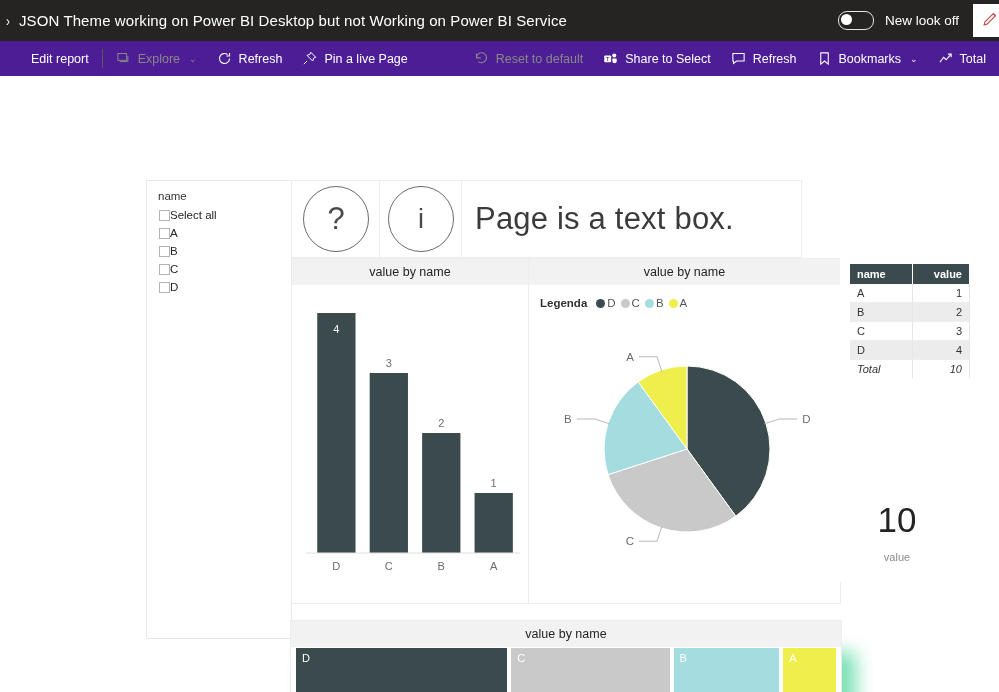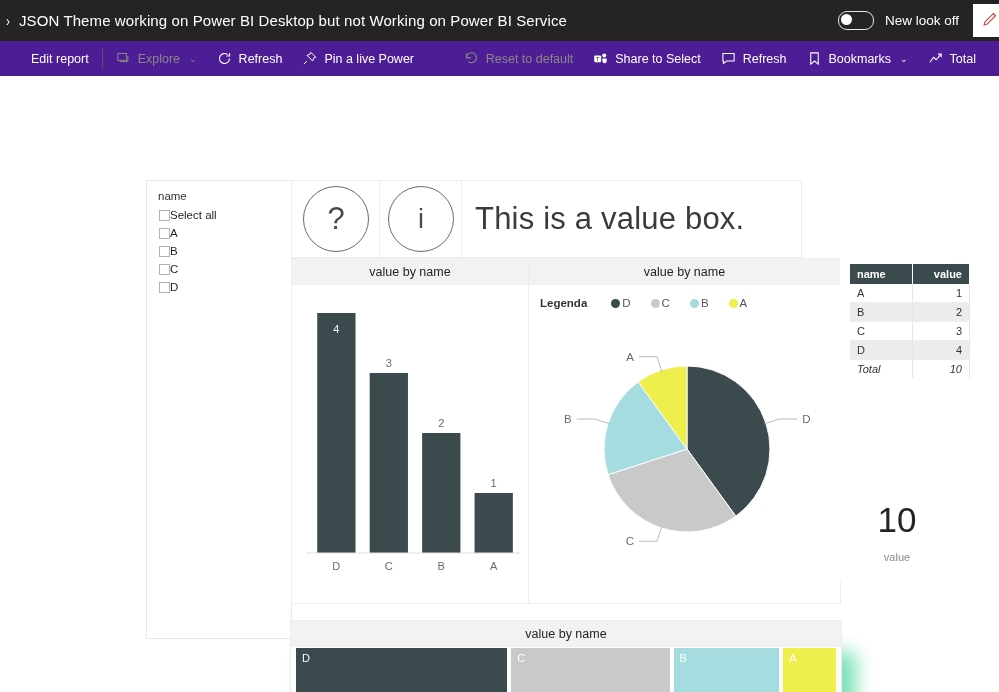--- a/index.html
+++ b/index.html
@@ -32,21 +32,21 @@
   .toolbar{
     position:absolute;left:0;top:41px;width:999px;height:35px;
     background:#4c1d95;display:flex;align-items:center;
     border-bottom:1px solid #3b3a39;
   }
   .tb-item{display:flex;align-items:center;gap:7px;color:#ffffff;font-size:12.5px;
            padding:0 10px;height:35px;white-space:nowrap;}
   .tb-item.first{padding-left:9px;}
   .tb-item.dim{color:#8a8886;}
   .tb-sep{width:1px;height:19px;background:#5a5857;margin:0 3px;}
-  .tb-right{margin-left:auto;display:flex;align-items:center;padding-right:13px;}
+  .tb-right{margin-left:auto;display:flex;align-items:center;padding-right:3px;}
   .tb-ico{display:inline-flex;align-items:center;justify-content:center;
           width:15px;height:15px;flex:0 0 15px;}
   .caret{font-size:9px;margin-left:2px;opacity:.95;}
 
   
   .canvas{position:absolute;left:0;top:76px;width:999px;height:616px;background:#ffffff;}
 
   .visual{position:absolute;background:#ffffff;}
   .vis-title{
     height:26px;background:#f2f2f2;display:flex;align-items:center;justify-content:center;
@@ -71,21 +71,21 @@
   .tb-text{font-size:31px;color:#3b3b3b;font-weight:300;padding-left:13px;letter-spacing:.2px;}
   .circ{width:64px;height:64px;border-radius:50%;border:1.6px solid #6b6b6b;
         display:flex;align-items:center;justify-content:center;color:#4a4a4a;font-weight:300;}
 
   
   #barchart{left:291px;top:182px;width:236px;height:344px;border:1px solid #ededed;}
   .bars{position:absolute;left:0;top:0;width:100%;height:100%;}
 
   
   #piechart{left:528px;top:182px;width:311px;height:344px;border:1px solid #ededed;}
-  .legend{display:flex;align-items:center;gap:20px;padding:12px 0 0 11px;}
+  .legend{display:flex;align-items:center;gap:5px;padding:12px 0 0 11px;}
   .legend-title{font-size:11.5px;font-weight:bold;color:#333;margin-right:4px;}
   .lg-item{display:flex;align-items:center;gap:2px;}
   .lg-dot{width:9px;height:9px;border-radius:50%;display:inline-block;}
   .lg-lbl{font-size:11.5px;color:#555;}
 
   
   #table{left:840px;top:182px;width:160px;height:224px;background:#fff;}
   table.pbi{border-collapse:collapse;margin:6px 0 0 10px;}
   table.pbi th{background:#3b4a4d;color:#ffffff;font-size:11px;font-weight:bold;
      padding:4px 7px;text-align:left;border-right:1px solid #ffffff;}
@@ -167,21 +167,21 @@
     <span>Refresh</span>
   </div>
 
   <div class="tb-item">
     <span class="tb-ico">
       <svg width="15" height="15" viewBox="0 0 24 24">
         <path d="M14 2l8 8-3 1-2 5-9-9 5-2z" fill="none" stroke="#ffffff" stroke-width="1.6"></path>
         <path d="M8 16L3 21" stroke="#ffffff" stroke-width="1.6"></path>
       </svg>
     </span>
-    <span>Pin a live Power</span>
+    <span>Pin a live Page</span>
   </div>
 
   <div class="tb-right">
 
     <div class="tb-item dim">
       <span class="tb-ico">
         <svg width="15" height="15" viewBox="0 0 24 24">
           <path d="M4 11a8 8 0 1 1 3 6" fill="none" stroke="#8a8886" stroke-width="1.7"></path>
           <path d="M4 4v7h7" fill="none" stroke="#8a8886" stroke-width="1.7"></path>
         </svg>
@@ -265,21 +265,21 @@
     </div>
   </div>
 
   <div class="visual" id="shape-i">
     <div class="circ" style="font-size:27px;">
       <span>i</span>
     </div>
   </div>
 
   <div class="visual" id="textbox">
-    <span class="tb-text">This is a value box.</span>
+    <span class="tb-text">Page is a text box.</span>
   </div>
 
   <div class="visual" id="barchart">
     <div class="vis-title">value by name</div>
     <div class="vis-body" style="height:316px;">
       <svg class="bars" id="bar-svg" viewBox="0 0 234 316" preserveAspectRatio="none">
           <rect x="25.02" y="28" width="37.96" height="240" fill="#3b4a4d"></rect>
           <text x="44" y="48" text-anchor="middle" font-size="11" font-family="Liberation Sans, sans-serif" fill="#ffffff">4</text>
           <text x="44" y="285" text-anchor="middle" font-size="11" font-family="Liberation Sans, sans-serif" fill="#6b6b6b">D</text>
           <rect x="77.02" y="88" width="37.96" height="180" fill="#3b4a4d"></rect>

